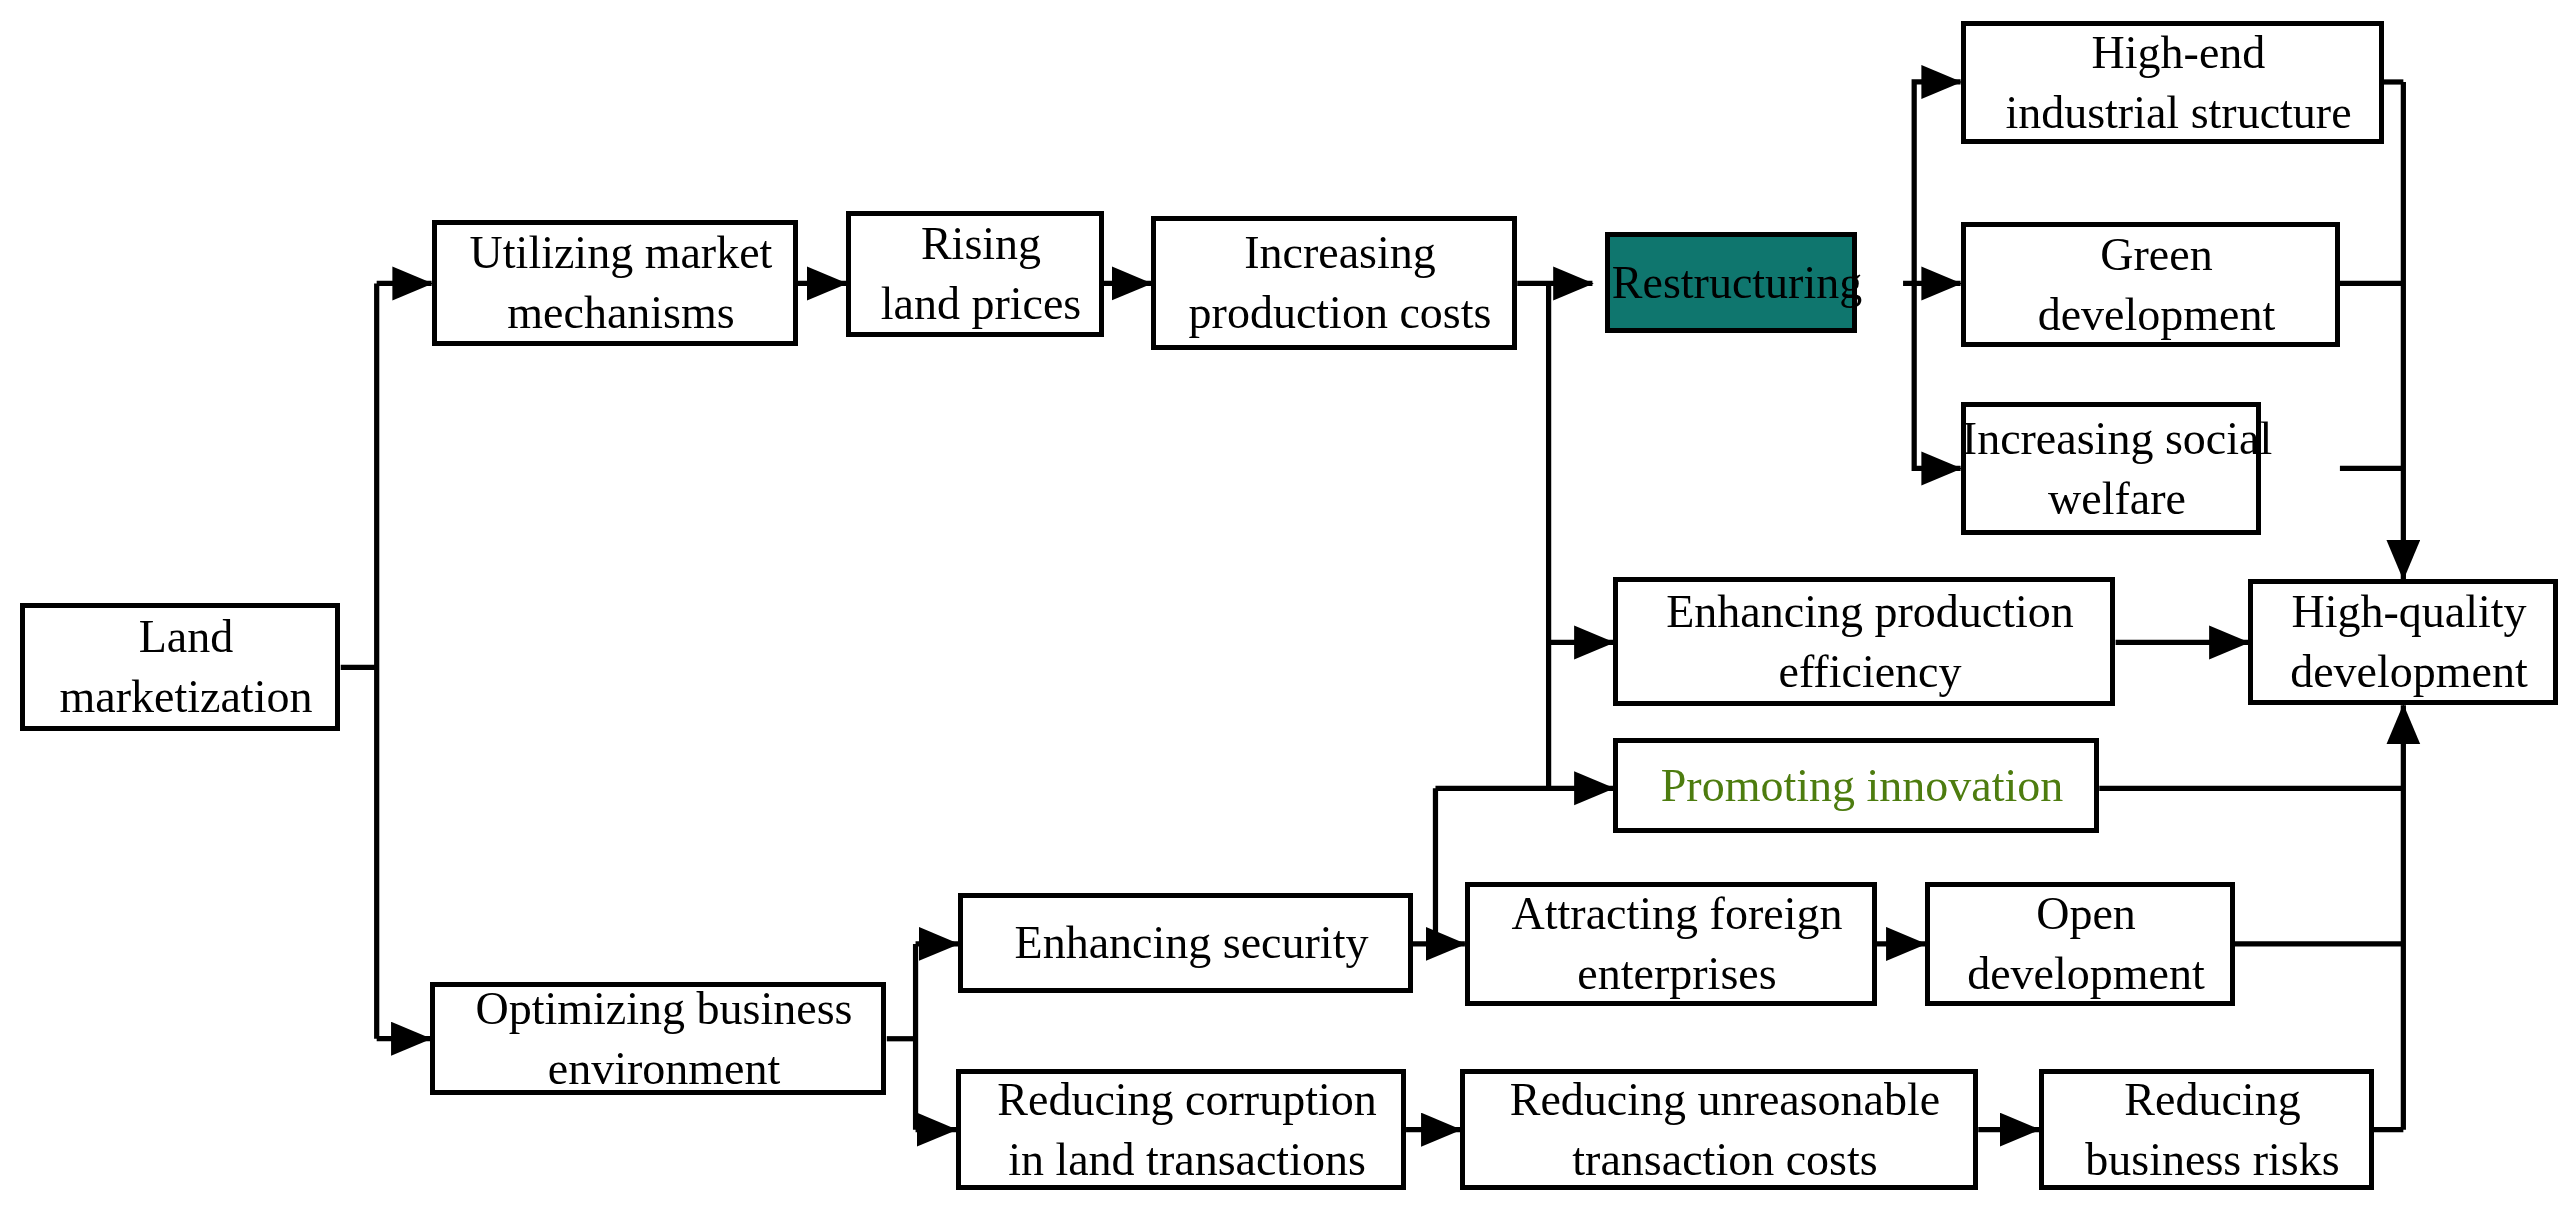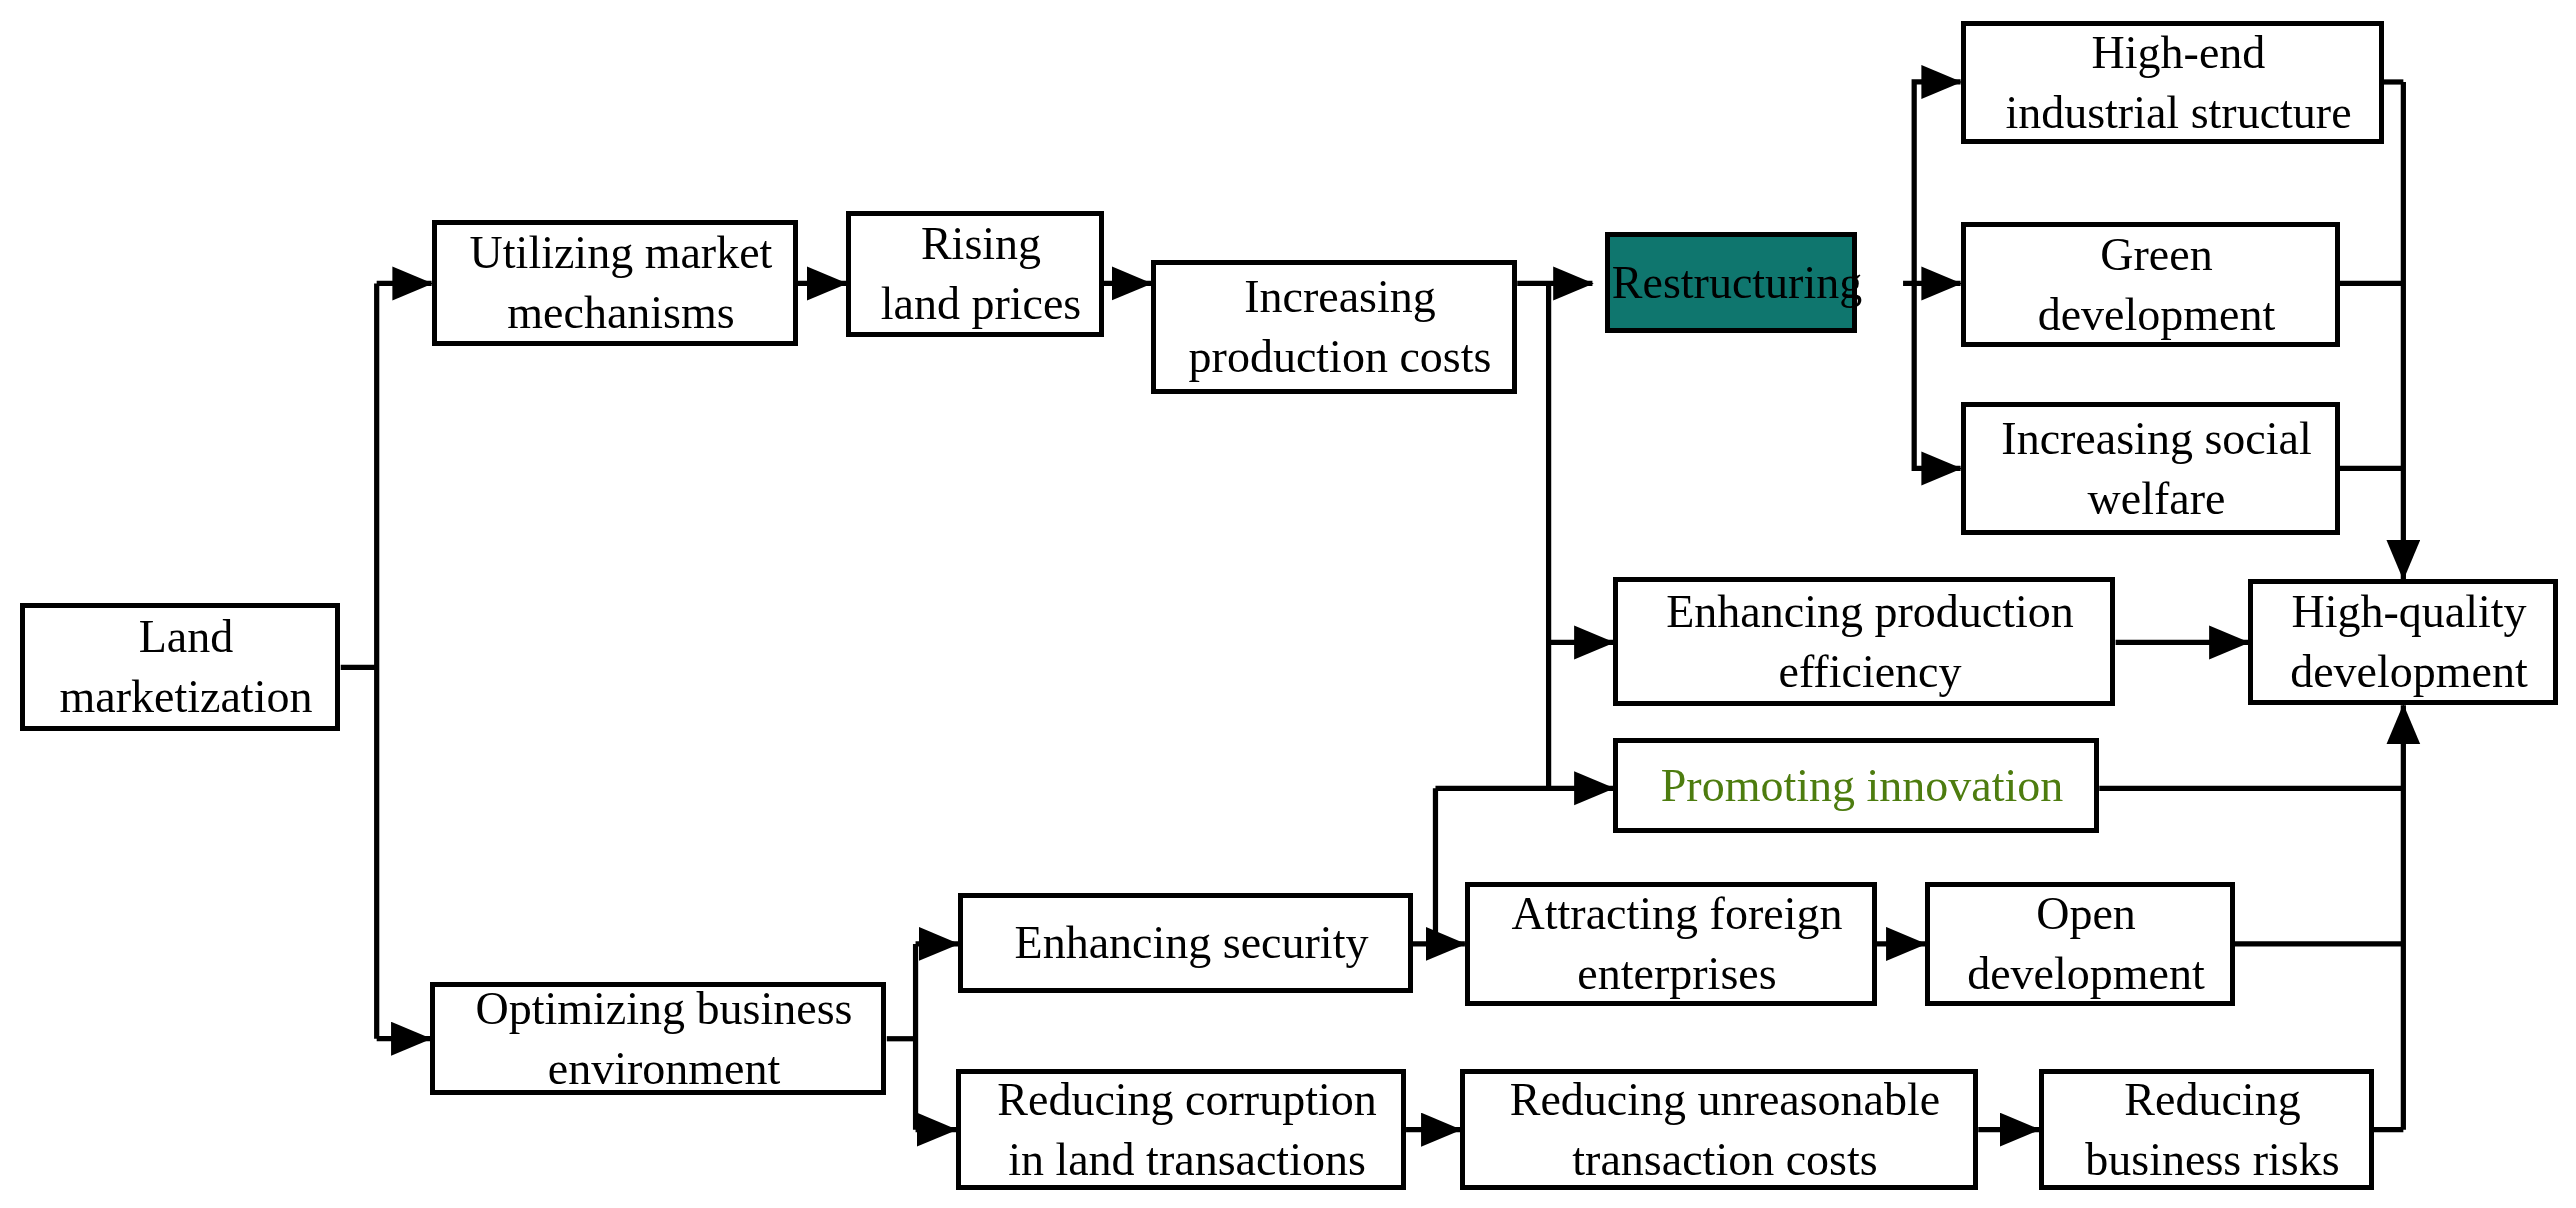--- a/index.html
+++ b/index.html
@@ -83,28 +83,28 @@
         <polyline points="3675,1727 3675,1078" fill="none" stroke="#000000" stroke-width="8" marker-end="url(#arrowhead)"></polyline>
       </g>
   </svg>
   <div id="node-layer">
       <div class="node" style="left: 20px; top: 603px; width: 320px; height: 128px; border-color: rgb(0, 0, 0); background: rgb(255, 255, 255); color: rgb(0, 0, 0);">Land
 marketization</div>
       <div class="node" style="left: 432px; top: 220px; width: 366px; height: 126px; border-color: rgb(0, 0, 0); background: rgb(255, 255, 255); color: rgb(0, 0, 0);">Utilizing market
 mechanisms</div>
       <div class="node" style="left: 846px; top: 211px; width: 258px; height: 126px; border-color: rgb(0, 0, 0); background: rgb(255, 255, 255); color: rgb(0, 0, 0);">Rising
 land prices</div>
-      <div class="node" style="left: 1151px; top: 216px; width: 366px; height: 134px; border-color: rgb(0, 0, 0); background: rgb(255, 255, 255); color: rgb(0, 0, 0); margin-top: 44px;">Increasing
+      <div class="node" style="left: 1151px; top: 216px; width: 366px; height: 134px; border-color: rgb(0, 0, 0); background: rgb(255, 255, 255); color: rgb(0, 0, 0);">Increasing
 production costs</div>
       <div class="node" style="left: 1592px; top: 232px; width: 252px; height: 101px; border-color: rgb(0, 0, 0); background: #0f766e; color: rgb(0, 0, 0); margin-left: 13px;">Restructuring</div>
       <div class="node" style="left: 1961px; top: 21px; width: 423px; height: 123px; border-color: rgb(0, 0, 0); background: rgb(255, 255, 255); color: rgb(0, 0, 0);">High-end
 industrial structure</div>
       <div class="node" style="left: 1961px; top: 222px; width: 379px; height: 125px; border-color: rgb(0, 0, 0); background: rgb(255, 255, 255); color: rgb(0, 0, 0);">Green
 development</div>
-      <div class="node" style="left: 1961px; top: 402px; width: 379px; height: 133px; border-color: rgb(0, 0, 0); background: rgb(255, 255, 255); color: rgb(0, 0, 0);">Increasing social
+      <div class="node" style="left: 1961px; top: 402px; width: 300px; height: 133px; border-color: rgb(0, 0, 0); background: rgb(255, 255, 255); color: rgb(0, 0, 0);">Increasing social
 welfare</div>
       <div class="node" style="left: 1613px; top: 577px; width: 502px; height: 129px; border-color: rgb(0, 0, 0); background: rgb(255, 255, 255); color: rgb(0, 0, 0);">Enhancing production
 efficiency</div>
       <div class="node" style="left: 2248px; top: 579px; width: 310px; height: 126px; border-color: rgb(0, 0, 0); background: rgb(255, 255, 255); color: rgb(0, 0, 0);">High-quality
 development</div>
       <div class="node" style="left: 1613px; top: 738px; width: 486px; height: 95px; border-color: rgb(0, 0, 0); background: rgb(255, 255, 255); color: #4d7c0f;">Promoting innovation</div>
       <div class="node" style="left: 958px; top: 893px; width: 455px; height: 100px; border-color: rgb(0, 0, 0); background: rgb(255, 255, 255); color: rgb(0, 0, 0);">Enhancing security</div>
       <div class="node" style="left: 1465px; top: 882px; width: 412px; height: 124px; border-color: rgb(0, 0, 0); background: rgb(255, 255, 255); color: rgb(0, 0, 0);">Attracting foreign
 enterprises</div>
       <div class="node" style="left: 1925px; top: 882px; width: 310px; height: 124px; border-color: rgb(0, 0, 0); background: rgb(255, 255, 255); color: rgb(0, 0, 0);">Open

